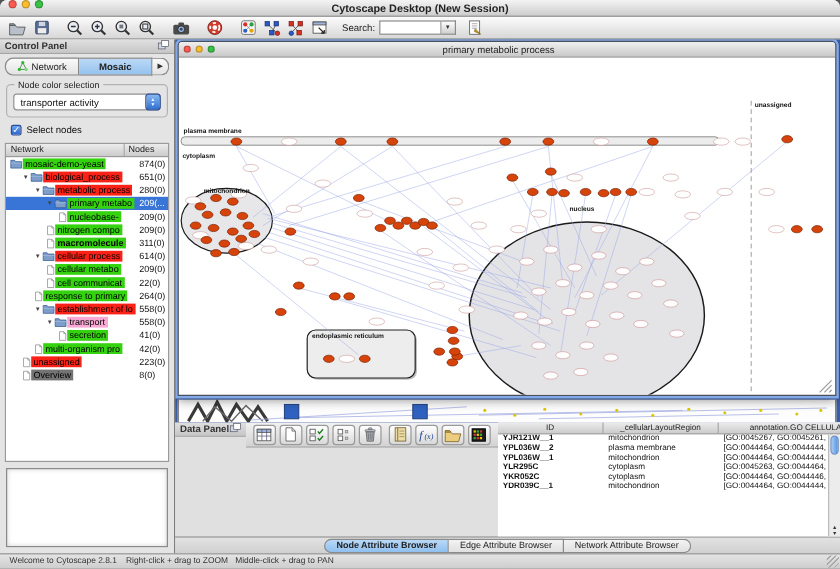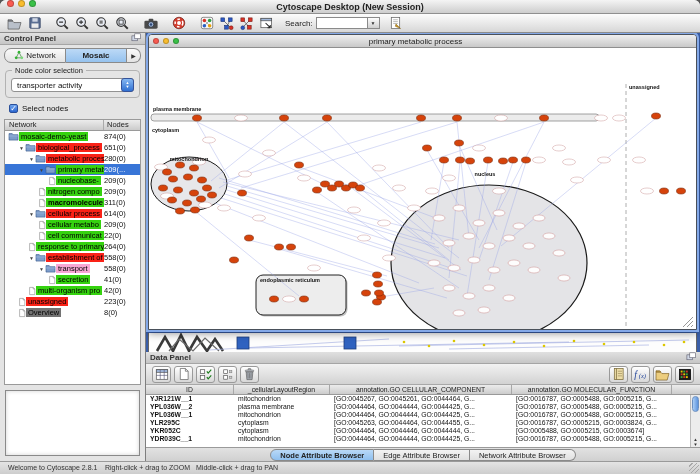--- a/index.html
+++ b/index.html
@@ -42,49 +42,49 @@
   .checkbox{width:9px;height:9px;flex:none;border-radius:2px;background:linear-gradient(#6ea4ee,#2a65cf);border:1px solid #2a4f9a;color:#fff;font-size:8px;line-height:8px;text-align:center;font-weight:bold;}
   .tree{margin:3px 4px 3px;border:1px solid #9a9a9a;background:#fff;flex:1;display:flex;flex-direction:column;overflow:hidden;}
   .tree-head{display:flex;height:11px;flex:none;background:linear-gradient(#ececec,#cbcbcb);border-bottom:1px solid #9a9a9a;font-size:7.5px;color:#222;}
   .tree-head .c1{flex:1;padding-left:4px;border-right:1px solid #aaa;}
   .tree-head .c2{width:36px;padding-left:3px;}
   .tree-row{display:flex;align-items:center;height:11px;flex:none;font-size:7.5px;white-space:nowrap;overflow:hidden;}
   .tree-row.sel{background:#3875d7;}
   .expander{width:7px;flex:none;font-size:5px;color:#444;text-align:center;}
   .ticon{flex:none;display:flex;align-items:center;}
   .tlabel{padding:0 2px;color:#000;overflow:hidden;max-width:78px;}
-  .tcount{margin-left:auto;width:36px;flex:none;color:#111;}
+  .tcount{margin-left:auto;width:24px;flex:none;color:#111;}
   .tree-row.sel .tcount{color:#fff;}
   .birdseye{height:66px;flex:none;margin:2px 5px 5px;border:1px solid #8a8a8a;background:#fff;box-shadow:inset 0 0 4px rgba(0,0,0,.18);}
 
   
   .rc{flex:1;display:flex;flex-direction:column;min-width:0;}
   .desktop{position:relative;flex:1;background:#3a5ea8;overflow:hidden;}
   .net-window{position:absolute;top:1px;left:2px;right:3px;height:296px;border:1px solid #49505a;border-radius:4px 4px 0 0;box-shadow:0 0 0 2px #84a9e8,0 3px 9px rgba(0,0,0,.45);background:#fff;display:flex;flex-direction:column;overflow:hidden;}
   .net-titlebar{height:13px;flex:none;background:linear-gradient(#efefef,#c9c9c9);border-bottom:1px solid #8f8f8f;display:flex;align-items:center;position:relative;}
   .net-title{position:absolute;left:0;right:14px;text-align:center;font-size:8px;color:#222;}
   .net-canvas{flex:1;min-height:0;}
   .bg-strip{position:absolute;left:2px;right:3px;top:300px;height:19px;background:#fdfdfd;border-left:1px solid #666;border-right:1px solid #666;}
 
   
-  .dp{height:95px;flex:none;background:#e0e0e0;display:flex;flex-direction:column;}
+  .dp{height:95px;flex:none;background:#e0e0e0;display:flex;flex-direction:row;}
   .dp-toolbar{height:21px;flex:none;display:flex;align-items:center;gap:3px;padding:0 6px;background:linear-gradient(#f2f2f2,#d2d2d2);border-bottom:1px solid #a8a8a8;}
   .dp-btn{width:19px;height:17px;flex:none;border:1px solid #9a9a9a;border-radius:3px;background:linear-gradient(#ffffff,#d8d8d8);display:flex;align-items:center;justify-content:center;}
   .dp-spacer{flex:1;}
   .dp-table{flex:1;background:#fff;position:relative;display:flex;flex-direction:column;overflow:hidden;}
   .dp-hrow{display:flex;height:10px;flex:none;background:linear-gradient(#ececec,#cccccc);border-bottom:1px solid #999;font-size:6.8px;color:#222;}
   .dp-hcell{flex:none;border-right:1px solid #a8a8a8;display:flex;align-items:center;justify-content:center;overflow:hidden;white-space:nowrap;}
   .dp-row{display:flex;height:8px;flex:none;align-items:center;font-size:6.8px;color:#111;}
   .dp-cell{flex:none;padding-left:4px;overflow:hidden;white-space:nowrap;height:8px;line-height:8px;}
   .dp-cell.c0{font-weight:bold;}
   .dp-vscroll{position:absolute;right:0;top:10px;bottom:0;width:10px;background:#ececec;border-left:1px solid #bbb;}
   .dp-thumb{position:absolute;top:1px;left:1px;right:1px;height:16px;border-radius:4px;background:linear-gradient(90deg,#a9cdf5,#5c93dd);border:1px solid #6a8fc0;}
   .dp-arrows{position:absolute;bottom:0;left:0;right:0;font-size:4.5px;line-height:5px;text-align:center;color:#333;}
 
-  .tabs-row{height:14px;flex:none;background:linear-gradient(#e2e2e2,#d0d0d0);border-top:1px solid #9a9a9a;display:flex;align-items:flex-end;justify-content:center;}
+  .tabs-row{height:14px;flex:none;background:linear-gradient(#e2e2e2,#d0d0d0);border-top:1px solid #9a9a9a;display:flex;align-items:center;justify-content:center;}
   .btab{font-size:7.5px;padding:0 9px;border:1px solid #8a8a8a;border-left-width:0;background:linear-gradient(#f3f3f3,#e0e0e0);color:#222;height:12px;display:flex;align-items:center;white-space:nowrap;}
   .btab:first-child{border-radius:6px 0 0 6px;border-left-width:1px;}
   .btab:last-child{border-radius:0 6px 6px 0;}
   .btab.sel{background:linear-gradient(#b9d9f7,#8fc0ef);font-weight:bold;}
 
   .statusbar{height:13px;background:linear-gradient(#e4e4e4,#cdcdcd);border-top:1px solid #9a9a9a;position:relative;font-size:7px;color:#333;}
   .status-item{position:absolute;top:2px;white-space:nowrap;}
   .grip{position:absolute;right:1px;bottom:1px;width:10px;height:10px;background:repeating-linear-gradient(135deg,transparent 0 2px,#a8a8a8 2px 3px);}
 </style>
 </head>

